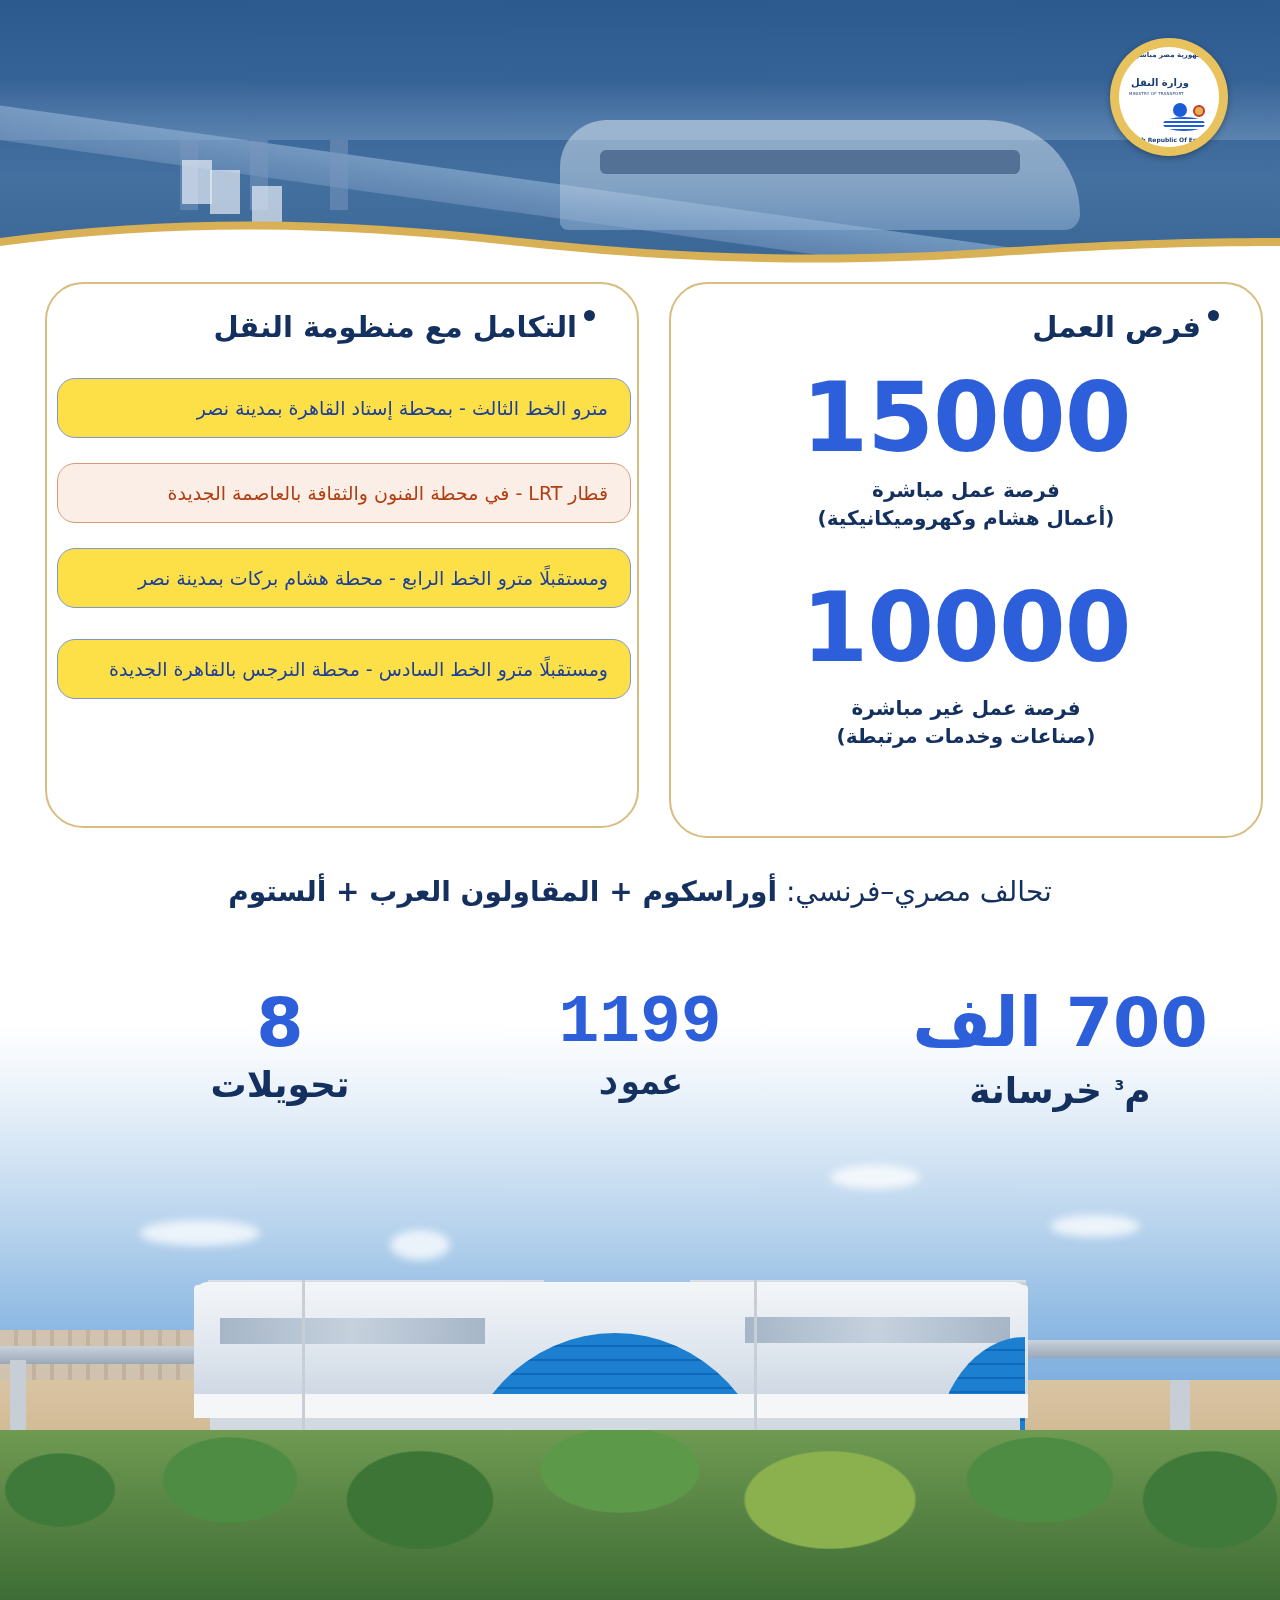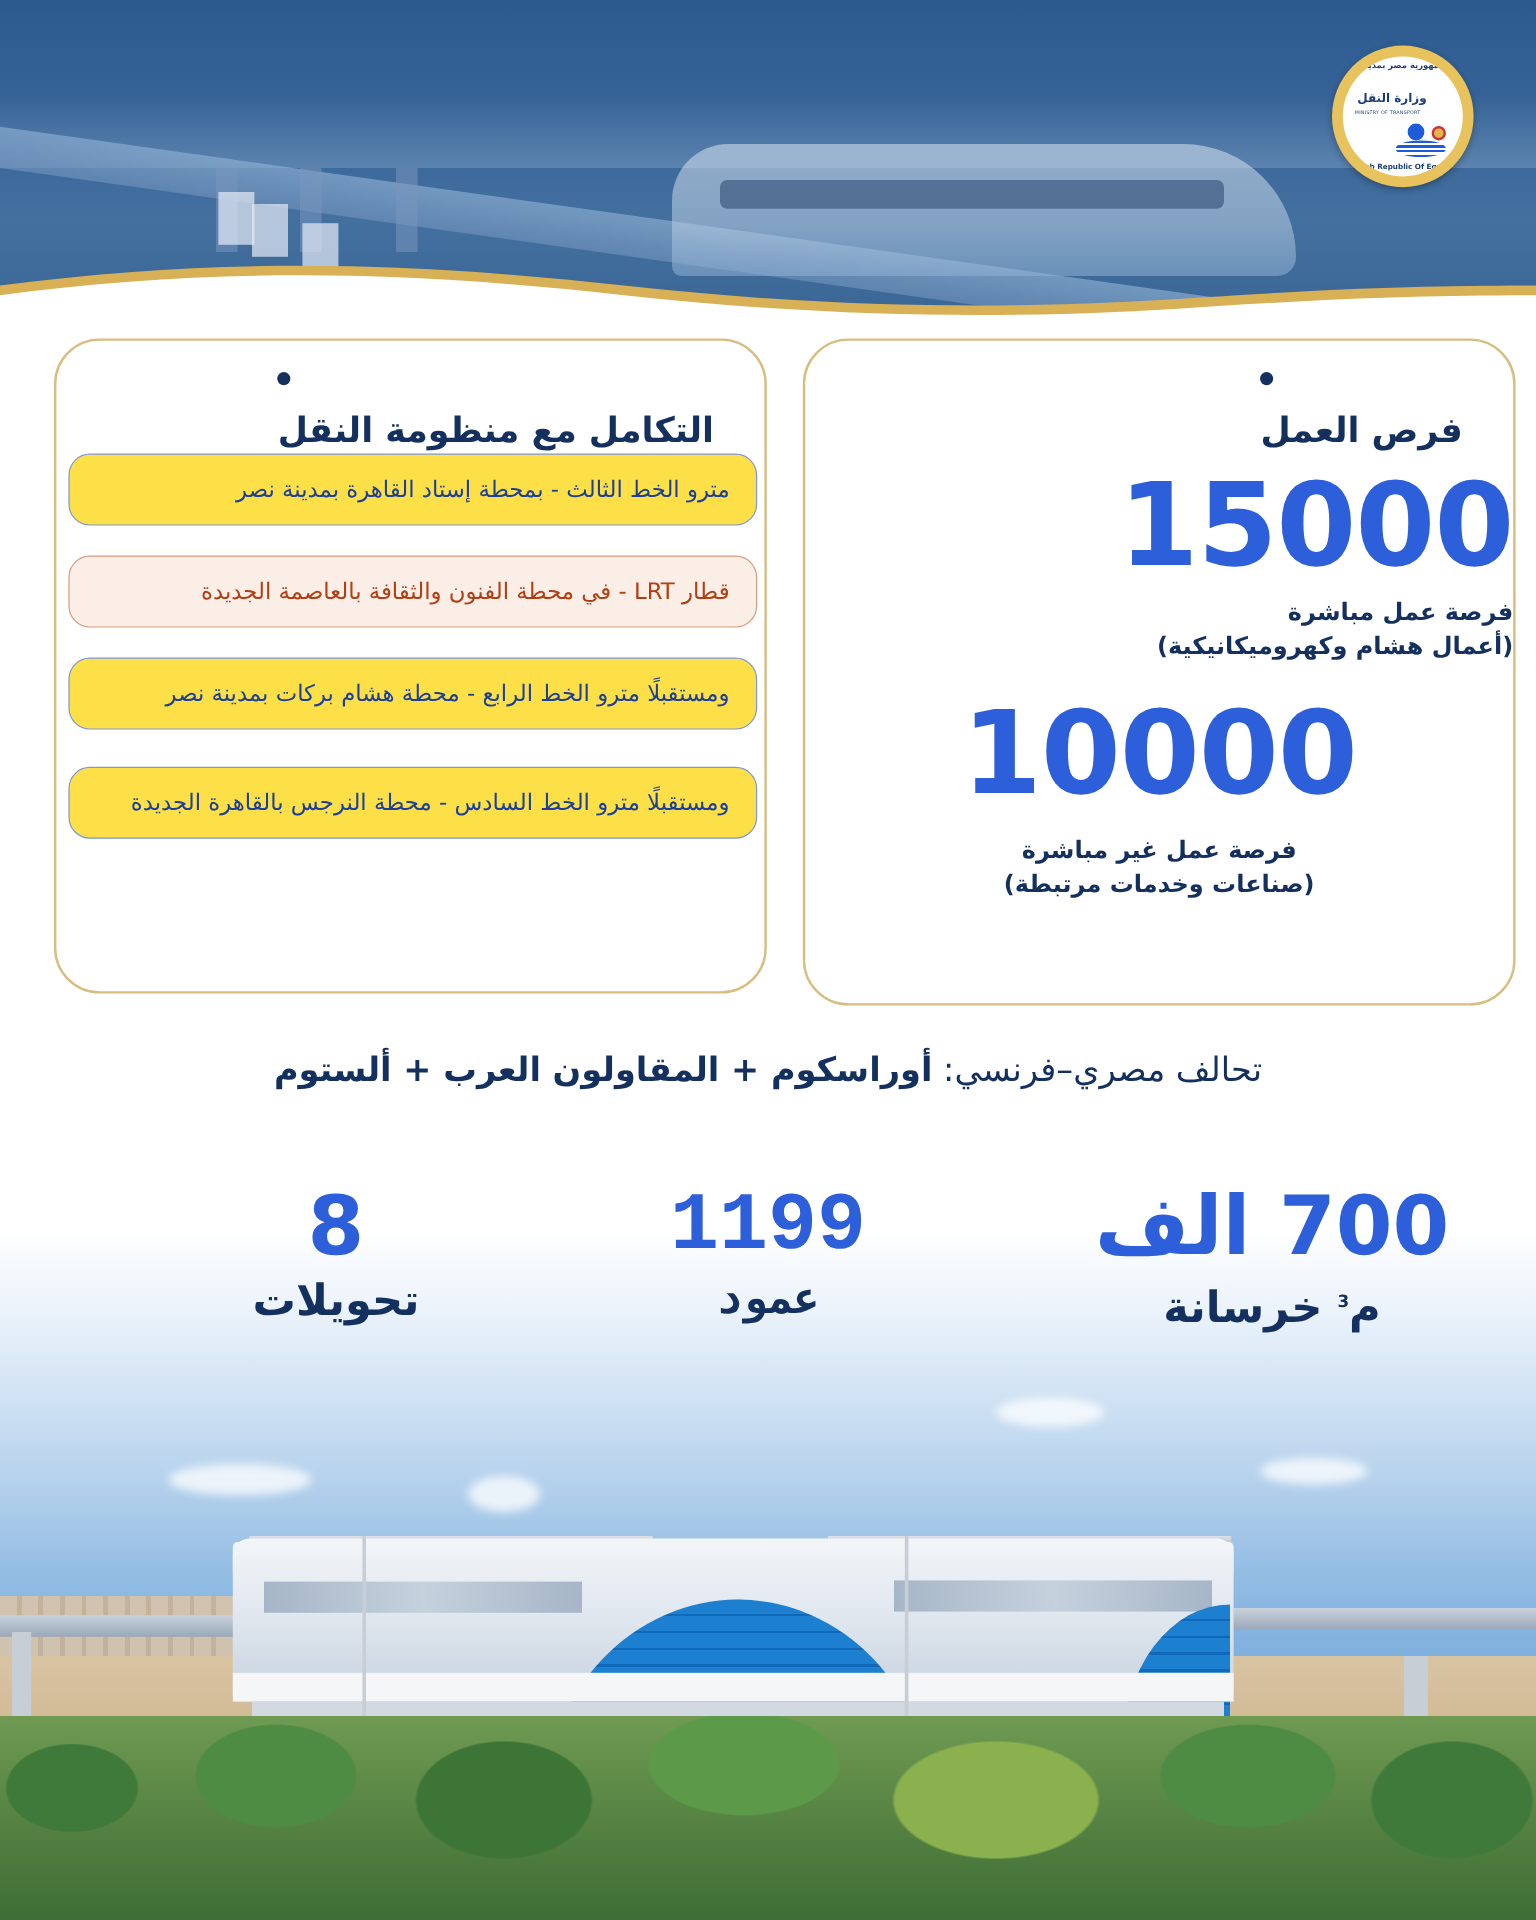--- a/index.html
+++ b/index.html
@@ -65,21 +65,21 @@
   .card {
     position: absolute; background: #ffffff;
     border: 2px solid #d7bd80; border-radius: 38px;
   }
   .card.integration { left: 45px; top: 282px; width: 594px; height: 546px; }
   .card.jobs { left: 669px; top: 282px; width: 594px; height: 556px; }
 
   .card-title {
     position: absolute; top: 26px; right: 42px; direction: rtl;
     font-size: 29px; font-weight: bold; color: #14305e;
-    display: flex; align-items: flex-end; gap: 20px; flex-direction: column;
+    display: flex; align-items: flex-start; gap: 7px;
   }
   .bullet { width: 11px; height: 11px; border-radius: 50%; background: #14305e; display: inline-block; }
 
   .pill {
     position: absolute; left: 10px; width: 574px; height: 60px;
     border-radius: 18px; display: flex; align-items: center; justify-content: flex-end;
     padding: 0 22px; direction: rtl; font-size: 19px;
   }
   .pill.blue { background: #fde047; border: 1.5px solid #7d97d4; color: #1c3f9a; }
   .pill.orange { background: #fbeee7; border: 1.5px solid #d79a79; color: #b23f12; }
@@ -155,21 +155,21 @@
   <div class="pillar" style="left:330px;"></div>
   <div class="billboard" style="left:182px; top:160px;"></div>
   <div class="billboard" style="left:210px; top:170px;"></div>
   <div class="billboard" style="left:252px; top:186px;"></div>
   <div class="train"></div>
   <div class="train-window"></div>
 
 
   <div class="logo">
     <div class="logo-inner">
-      <div class="logo-ring-text" style="top:4px;">جمهورية مصر بمدينة</div>
+      <div class="logo-ring-text" style="top:4px;">جمهورية مصر مباشرة</div>
       <div class="logo-ministry">وزارة النقل</div>
       <div class="logo-ministry-en">MINISTRY OF TRANSPORT</div>
       <div class="logo-sun"></div>
       <div class="logo-emblem"></div>
       <div class="logo-waves"></div>
       <div class="logo-ring-text" style="bottom:4px; font-size:6px;">Arab Republic Of Egypt</div>
     </div>
   </div>
 </div>
 
@@ -197,21 +197,21 @@
     <span>ومستقبلًا مترو الخط السادس - محطة النرجس بالقاهرة الجديدة</span>
   </div>
 </div>
 
 <div class="card jobs">
   <div class="card-title">
     <span class="bullet"></span>
     <span>فرص العمل</span>
   </div>
 
-  <div class="stat-block" style="top:104px;text-align:right;">
+  <div class="stat-block" style="top:84px;">
     <div class="big-num">15000</div>
     <div class="stat-label" style="margin-top:8px;">فرصة عمل مباشرة</div>
     <div class="stat-label">(أعمال هشام وكهروميكانيكية)</div>
   </div>
 
   <div class="stat-block" style="top:294px;">
     <div class="big-num">10000</div>
     <div class="stat-label" style="margin-top:16px;">فرصة عمل غير مباشرة</div>
     <div class="stat-label">(صناعات وخدمات مرتبطة)</div>
   </div>

